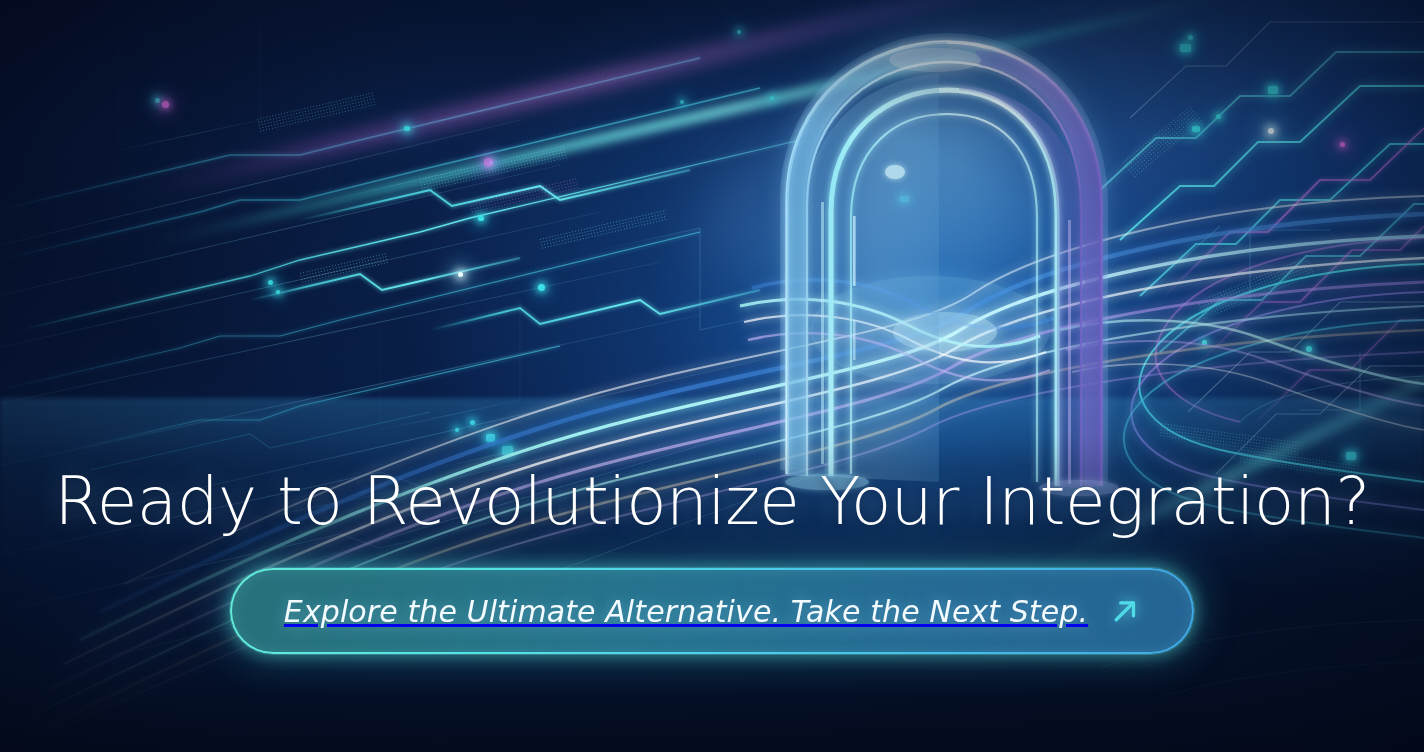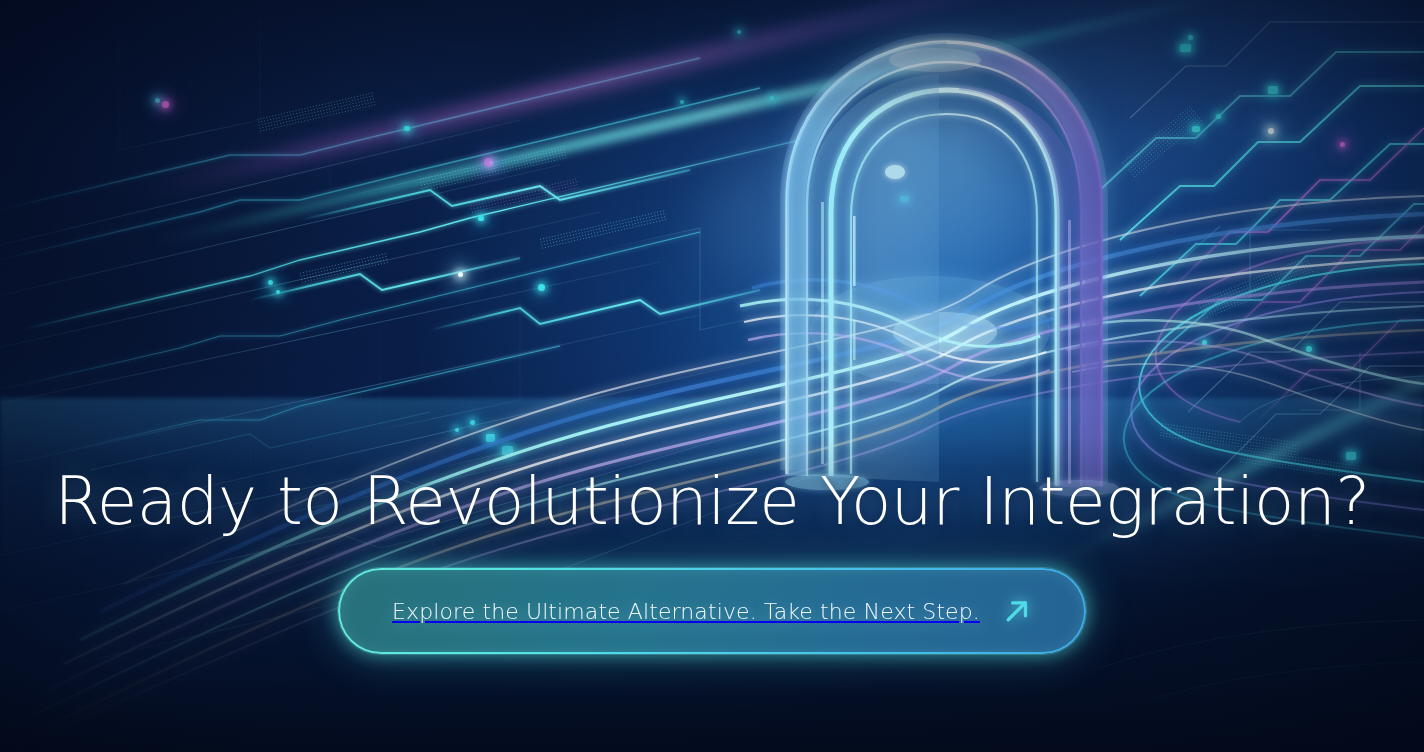--- a/index.html
+++ b/index.html
@@ -174,26 +174,27 @@
     box-shadow:
       0 0 0 1px rgba(120,240,235,0.22),
       0 0 16px 2px rgba(90,230,225,0.45),
       0 0 40px 6px rgba(70,200,230,0.28),
       inset 0 1px 14px rgba(140,245,240,0.14);
     cursor: pointer;
   }
 
   .cta-label {
     font-family: "DejaVu Sans", sans-serif;
-    font-size: 22px;
+    font-size: 30px;
     font-weight: 300;
     color: #f4fbff;
     letter-spacing: 0.1px;
     text-shadow: 0 0 14px rgba(150,225,255,0.45);
     white-space: nowrap;
+    font-style: italic;
   }
 
   .cta-arrow {
     width: 30px; height: 30px;
     flex: 0 0 auto;
     filter: drop-shadow(0 0 7px rgba(90,225,235,0.85));
   }
   .cta-arrow line, .cta-arrow polyline {
     stroke: #4fdce6;
     stroke-width: 2.6;

